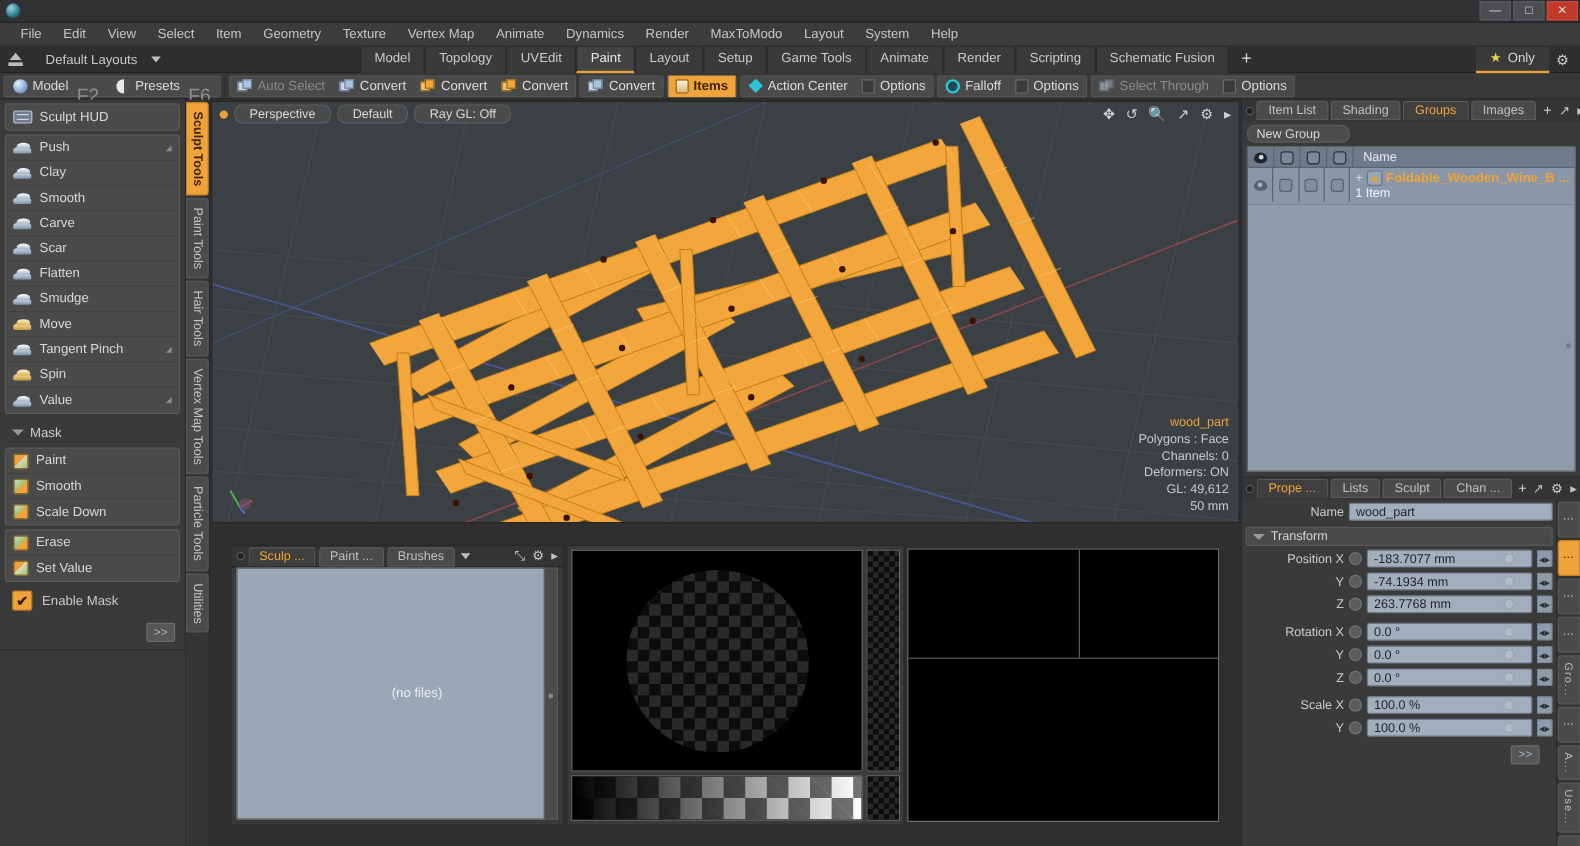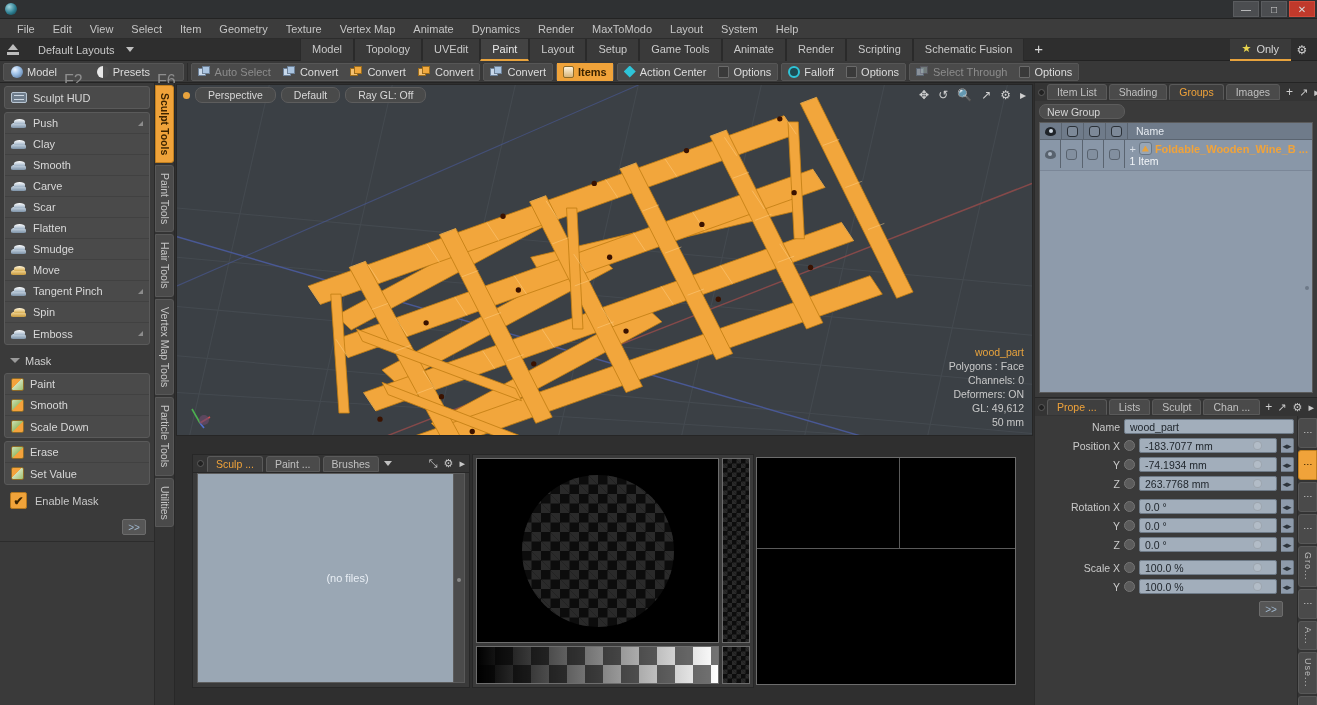--- a/index.html
+++ b/index.html
@@ -465,21 +465,21 @@
               <i class="w1"></i>
               <i class="w2"></i>
             </span>
             <span>Spin</span>
           </div>
           <div class="lrow">
             <span class="ic-brush">
               <i class="w1"></i>
               <i class="w2"></i>
             </span>
-            <span>Emboss</span>
+            <span>Value</span>
             <span class="corner"></span>
           </div>
         </div>
 
       <div class="lheader">
         <span class="tri"></span>
         <span>Mask</span>
       </div>
       <div class="lgroup" id="mask-tools">
           <div class="lrow">
@@ -829,20 +829,24 @@
             <span>⚙</span>
             <span>▸</span>
           </span>
         </div>
 
         <div class="rbot-wrap">
           <div class="rbot-main">
             <div class="prop-row">
               <span class="prop-label">Name</span>
               <span class="field name">wood_part</span>
+            </div>
+            <div class="transform-hdr">
+              <span class="tri"></span>
+              <span>Transform</span>
             </div>
             <div id="prop-rows">
                 <div class="prop-row">
                   <span class="prop-label">Position X</span>
                   <span class="radio"></span>
                   <span class="field">
                     <span>-183.7077 mm</span>
                     <span class="fdot"></span>
                   </span>
                   <span class="spin">◂▸</span>

